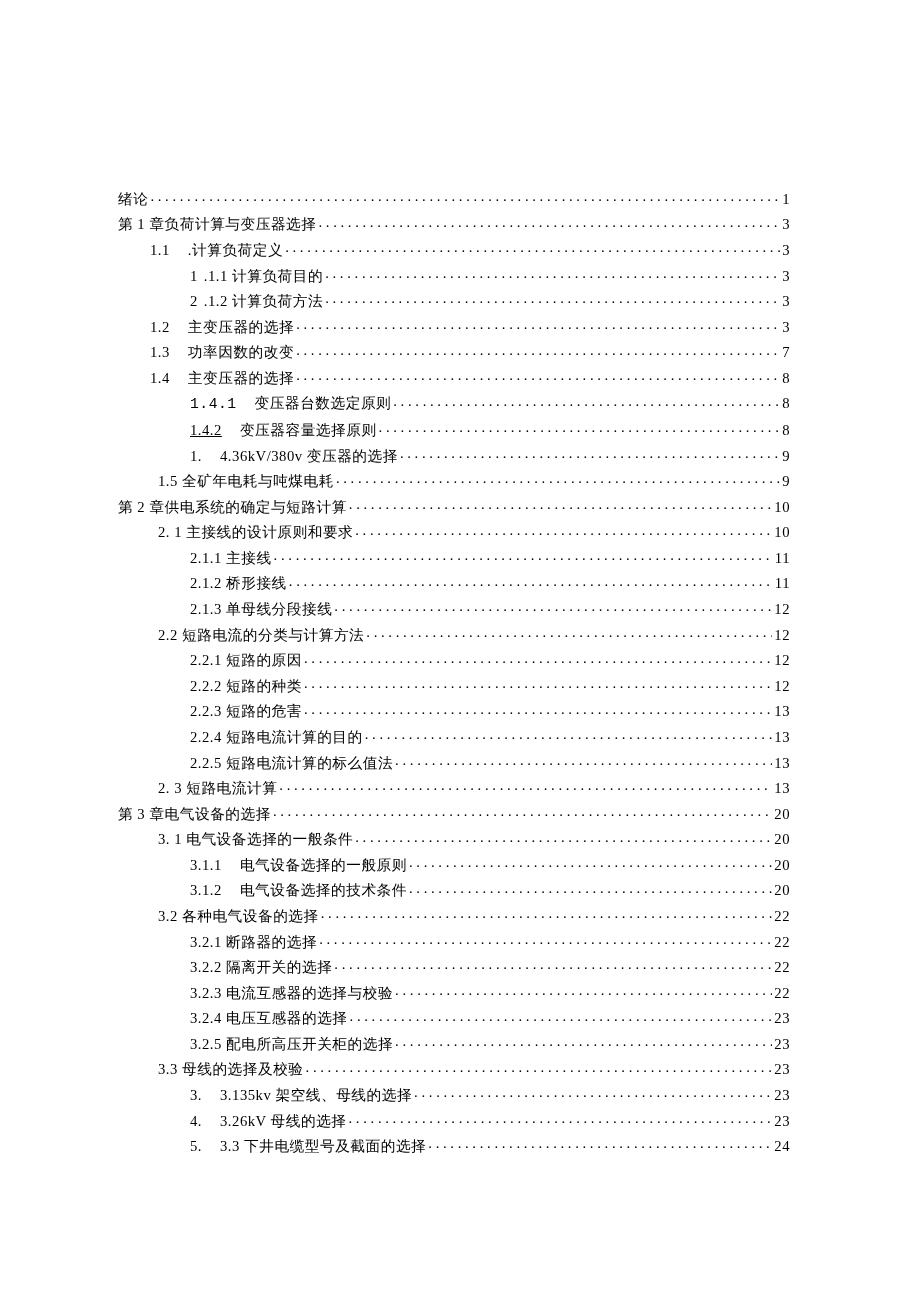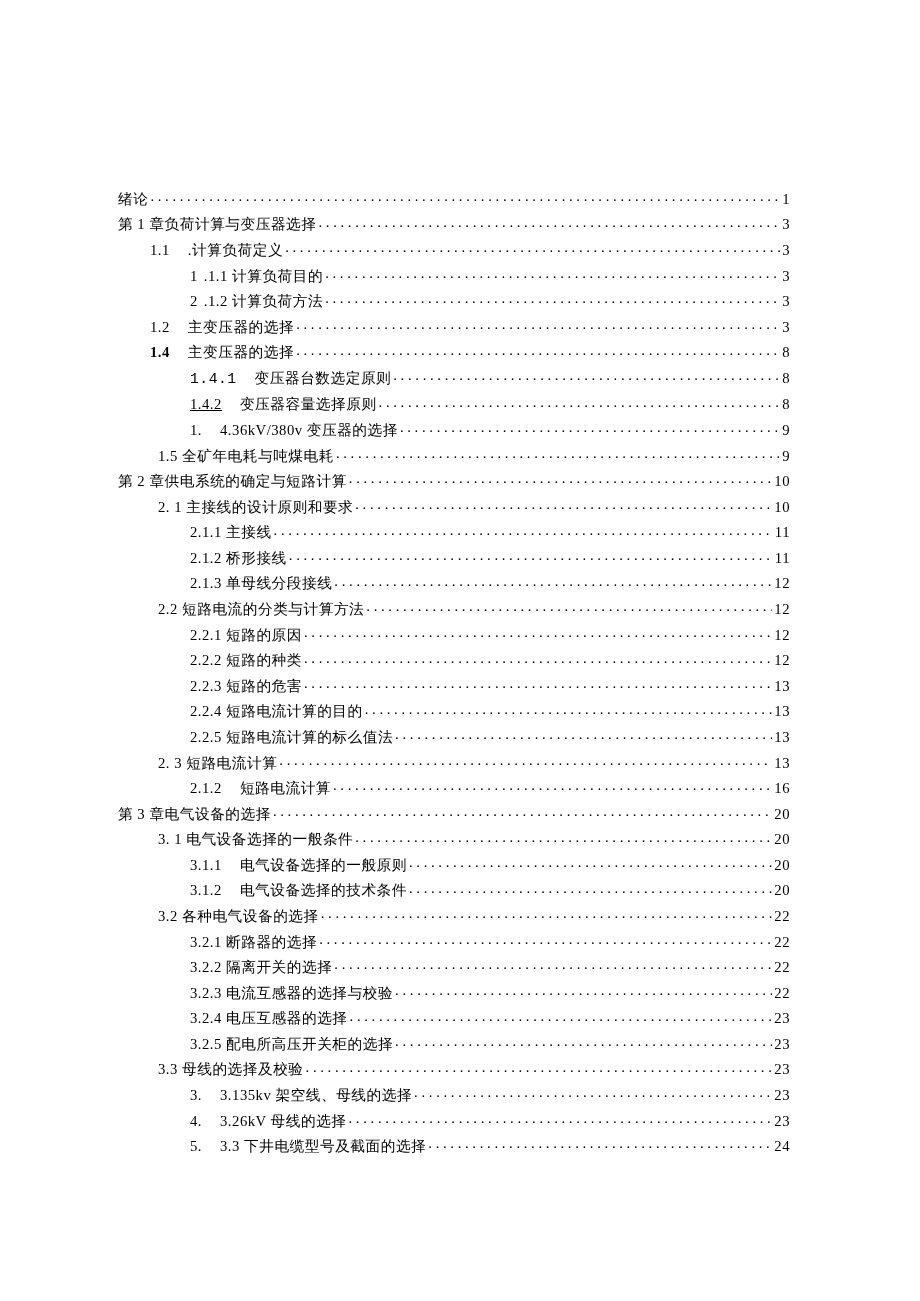--- a/index.html
+++ b/index.html
@@ -93,21 +93,27 @@
         <span class="toc-dots"></span>
         <span class="toc-page">3</span>
       </div>
       <div class="toc-row lv1">
         <span class="toc-num" style="margin-right: 18px;">1.2</span>
         <span class="toc-label">主变压器的选择</span>
         <span class="toc-dots"></span>
         <span class="toc-page">3</span>
       </div>
       <div class="toc-row lv1">
-        <span class="toc-num" style="margin-right: 18px; font-weight: bold;">1.4</span>
+        <span class="toc-num" style="margin-right: 18px;">1.3</span>
+        <span class="toc-label">功率因数的改变</span>
+        <span class="toc-dots"></span>
+        <span class="toc-page">7</span>
+      </div>
+      <div class="toc-row lv1">
+        <span class="toc-num" style="margin-right: 18px;">1.4</span>
         <span class="toc-label">主变压器的选择</span>
         <span class="toc-dots"></span>
         <span class="toc-page">8</span>
       </div>
       <div class="toc-row lv2">
         <span class="toc-num" style="margin-right: 18px; font-family: Liberation Mono, monospace;">1.4.1</span>
         <span class="toc-label">变压器台数选定原则</span>
         <span class="toc-dots"></span>
         <span class="toc-page">8</span>
       </div>
@@ -180,26 +186,20 @@
       </div>
       <div class="toc-row lv2b">
         <span class="toc-label">2.2.5 短路电流计算的标么值法</span>
         <span class="toc-dots"></span>
         <span class="toc-page">13</span>
       </div>
       <div class="toc-row lv1b">
         <span class="toc-label">2.  3 短路电流计算</span>
         <span class="toc-dots"></span>
         <span class="toc-page">13</span>
-      </div>
-      <div class="toc-row lv2">
-        <span class="toc-num" style="margin-right: 18px;">2.1.2</span>
-        <span class="toc-label">短路电流计算</span>
-        <span class="toc-dots"></span>
-        <span class="toc-page">16</span>
       </div>
       <div class="toc-row lv0">
         <span class="toc-label">第 3 章电气设备的选择</span>
         <span class="toc-dots"></span>
         <span class="toc-page">20</span>
       </div>
       <div class="toc-row lv1b">
         <span class="toc-label">3.  1 电气设备选择的一般条件</span>
         <span class="toc-dots"></span>
         <span class="toc-page">20</span>

